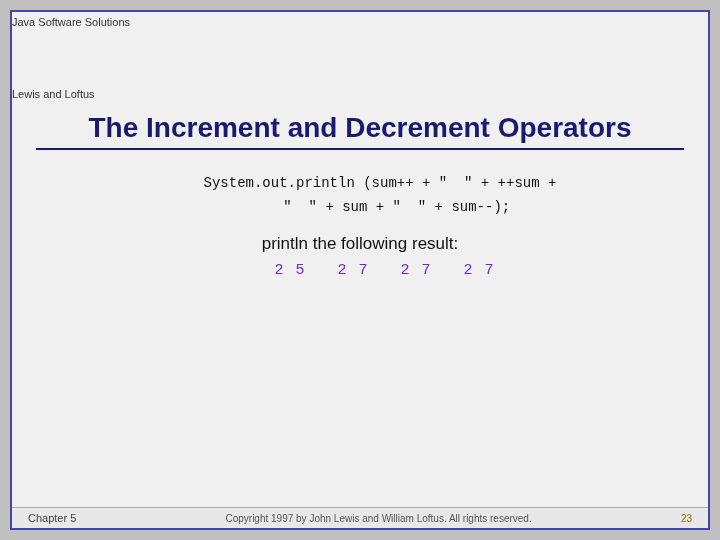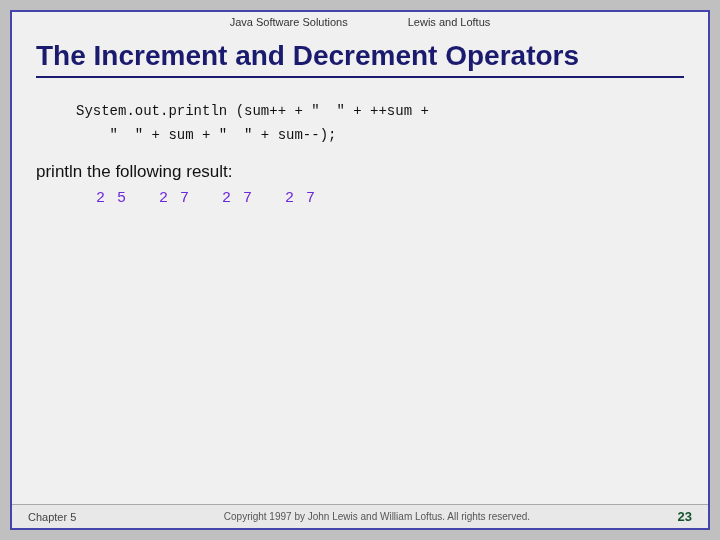--- a/index.html
+++ b/index.html
@@ -26,27 +26,29 @@
     }
 
     .slide-header-bar {
       width: 100%;
       display: flex;
       justify-content: center;
       gap: 60px;
       padding: 4px 0 2px 0;
       font-size: 11px;
       color: #333;
+      flex-direction: column;
     }
 
     .slide-content {
       flex: 1;
       padding: 10px 24px 10px 24px;
       display: flex;
       flex-direction: column;
+      text-align: center;
     }
 
     .slide-title {
       font-size: 28px;
       font-weight: bold;
       color: #1a1a6e;
       border-bottom: 2px solid #1a1a6e;
       padding-bottom: 4px;
       margin-bottom: 14px;
     }
@@ -103,23 +105,23 @@
     }
 
     .slide-footer-center {
       font-size: 10px;
       color: #555;
       text-align: center;
       flex: 1;
     }
 
     .slide-page-number {
-      font-size: 13px;
-      font-weight: bold;
-      color: #14532d;
+      font-size: 10px;
+      font-weight: normal;
+      color: #a16207;
     }
   </style>
 </head>
 <body>
 
 <div class="slide-container">
   <div class="slide-header-bar">
     <span>Java Software Solutions</span>
     <span>Lewis and Loftus</span>
   </div>

